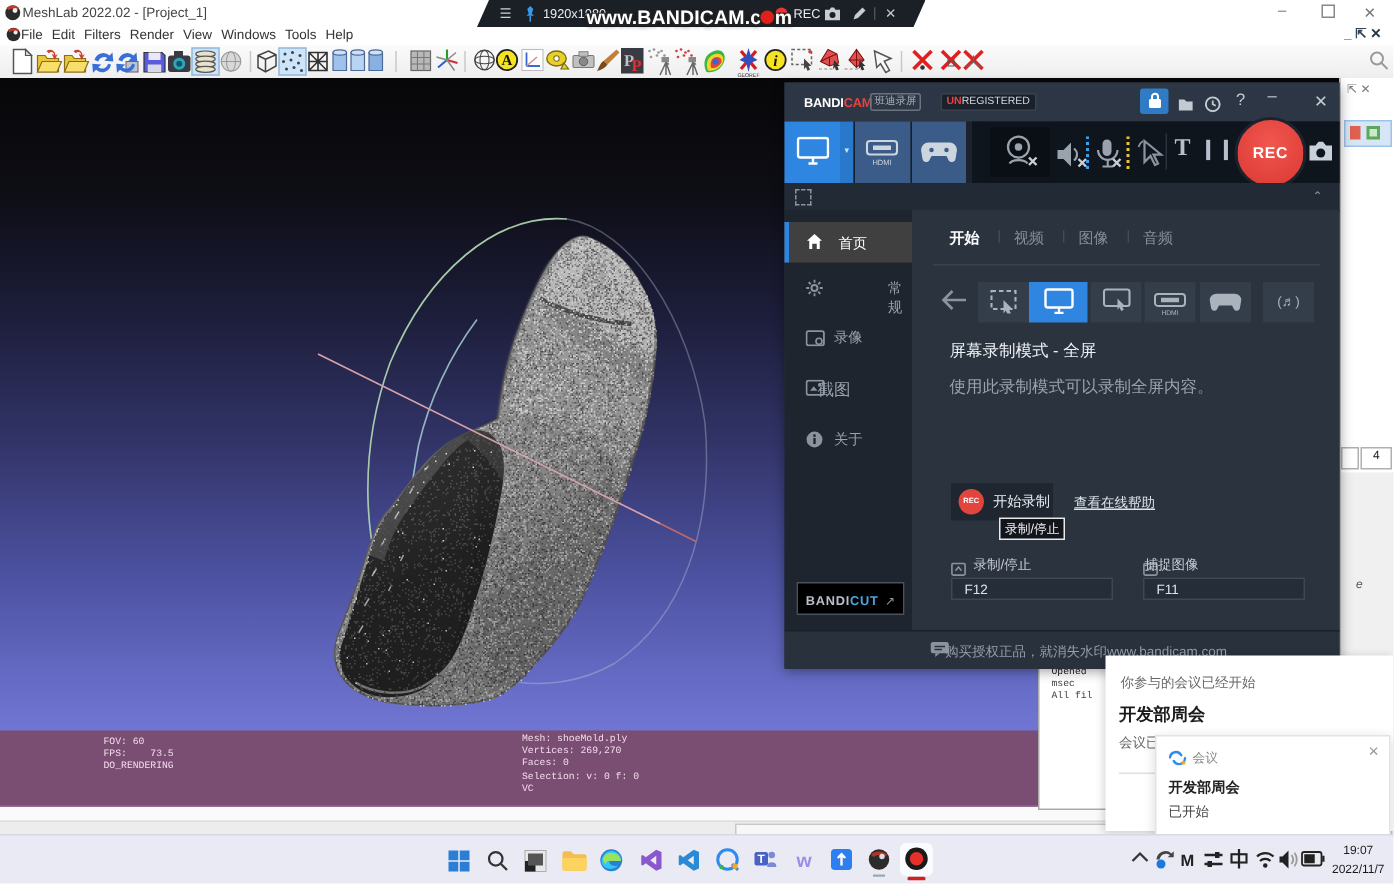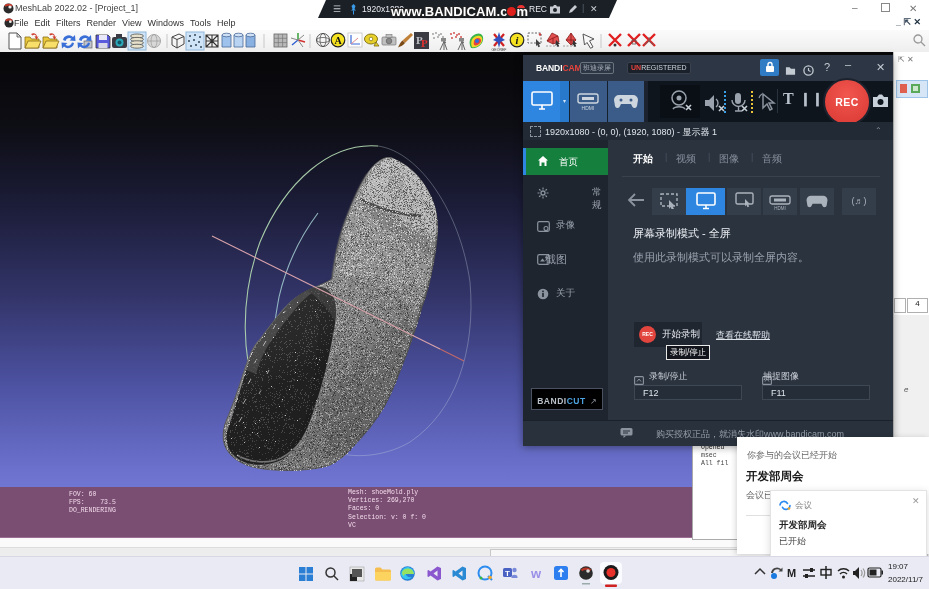--- a/index.html
+++ b/index.html
@@ -430,26 +430,25 @@
 
     <div class="abs" style="left:300px;top:-3px;width:44px;height:44px;border-radius:50%;background:radial-gradient(circle at 50% 35%,#f1564f,#d93832);border:2px solid #1c232e;color:#fff;font-weight:bold;font-size:10.5px;text-align:center;line-height:44px;letter-spacing:0.5px;">REC</div>
     <svg class="abs" style="left:349px;top:12px;" width="17" height="15" viewBox="0 0 17 15">
         <path d="M1 4 h4 l2 -2.5 h3 l2 2.5 h4 v10 H1 Z" fill="#c8d0da"></path>
         <circle cx="8.5" cy="9" r="3" fill="#0f151d"></circle>
       </svg>
   </div>
 
   <div class="abs" style="left:0;top:67px;width:370px;height:18px;background:#222a35;border-bottom:1px solid #171d26;">
     <div class="abs" style="left:7px;top:4px;width:9px;height:9px;border:1.2px dashed #8a939e;"></div>
-    <div class="abs" style="left:22px;top:4px;font-size:9px;color:#dfe4ea;">1920x1080 - (0, 0), (1920, 1080) - 显示器 1</div>
     <div class="abs" style="left:352px;top:4px;font-size:8px;color:#8a939e;">⌃</div>
   </div>
 
   <div class="abs" style="left:0;top:85px;width:85px;height:280px;background:#1e252f;">
-    <div class="abs" style="left:0;top:8px;width:85px;height:27px;background:#15803d;border-left:3px solid #2e86e0;">
+    <div class="abs" style="left:0;top:8px;width:85px;height:27px;background:#404040;border-left:3px solid #2e86e0;">
       <svg width="12" height="12" viewBox="0 0 12 12" style="margin:7px 0 0 11px">
           <path d="M6 1 L11 5.5 H9.5 V11 H7.5 V7.5 H4.5 V11 H2.5 V5.5 H1 Z" fill="#fff"></path>
         </svg>
       <span class="abs" style="left:33px;top:8px;font-size:9.5px;color:#fff;">首页</span>
     </div>
     <div class="abs" style="left:14px;top:45px;"><svg width="12" height="12" viewBox="0 0 12 12">
           <circle cx="6" cy="6" r="2" fill="none" stroke="#8a939e" stroke-width="1.3"></circle>
           <path d="M6 0.5 V2.5 M6 9.5 V11.5 M0.5 6 H2.5 M9.5 6 H11.5 M2.1 2.1 L3.5 3.5 M8.5 8.5 L9.9 9.9 M9.9 2.1 L8.5 3.5 M3.5 8.5 L2.1 9.9" stroke="#8a939e" stroke-width="1.2"></path>
         </svg></div>
     <div class="abs" style="left:33px;top:46px;font-size:9.5px;color:#99a1ac;margin-left:36px;">常规</div>
@@ -535,21 +534,21 @@
   <div class="abs" style="left:8px;top:333px;width:70px;height:20px;border:1px solid #4a5160;background:#000000;text-align:center;line-height:20px;">
     <span style="font-size:8.5px;font-weight:bold;letter-spacing:0.5px;color:#b9c0c9;">BANDI<span style="color:#4da3e0;">CUT</span></span> <span style="color:#8a939e;font-size:8px;">↗</span>
   </div>
 
   <div class="abs" style="left:0;top:365px;width:370px;height:25px;background:#29313c;border-top:1px solid #1a212b;">
     <svg class="abs" style="left:97px;top:6px;" width="13" height="12" viewBox="0 0 13 12">
         <rect x="0.5" y="1" width="12" height="7.5" rx="1.5" fill="#8a939e"></rect>
         <path d="M3.5 8.5 L3.5 11 L6.5 8.5" fill="#8a939e"></path>
         <path d="M3 4 h7 M3 6 h5" stroke="#29313c" stroke-width="1"></path>
       </svg>
-    <div class="abs" style="left:133px;top:7px;font-size:9px;color:#959da9;">购买授权正品，就消失水印www.bandicam.com</div>
+    <div class="abs" style="left:107px;top:7px;font-size:9px;color:#959da9;">购买授权正品，就消失水印www.bandicam.com</div>
   </div>
 </div>
 
 <div class="abs" style="left:737px;top:437px;width:192px;height:117px;background:#ffffff;box-shadow:-1px 1px 6px rgba(0,0,0,0.18);">
   <div class="abs" style="left:10px;top:12px;font-size:9px;color:#666;">你参与的会议已经开始</div>
   <div class="abs" style="left:9px;top:32px;font-size:11.5px;font-weight:bold;color:#1a1a1a;">开发部周会</div>
   <div class="abs" style="left:9px;top:52px;font-size:9px;color:#666;">会议已经开始</div>
   <div class="abs" style="left:9px;top:78px;width:26px;height:1px;background:#e0e0e0;"></div>
 </div>
 
@@ -657,21 +656,21 @@
       <g transform="translate(103,4)">
         <path d="M0 4 h2 l4 -4 v12 l-4 -4 h-2 Z" fill="#222"></path>
         <path d="M8 3 a5 5 0 0 1 0 6 M10 1.5 a7.5 7.5 0 0 1 0 9" fill="none" stroke="#999" stroke-width="1.2"></path>
       </g>
       <g transform="translate(118,5)">
         <rect x="0" y="0" width="13" height="9" fill="none" stroke="#222" stroke-width="1.2" rx="1.5"></rect>
         <rect x="13.5" y="2.5" width="1.5" height="4" fill="#222"></rect>
         <rect x="1.5" y="1.5" width="7" height="6" fill="#222"></rect>
       </g>
     </svg>
-  <div class="abs" style="right:6px;top:3px;font-size:8px;color:#1a1a1a;text-align:left;line-height:13px;">19:07<br>2022/11/7</div>
+  <div class="abs" style="right:6px;top:3px;font-size:8px;color:#1a1a1a;text-align:center;line-height:13px;">19:07<br>2022/11/7</div>
 </div>
 
 <div class="abs" style="left:318px;top:0;width:299px;height:18px;background:#1b2027;clip-path:polygon(8px 0,299px 0,291px 18px,0 18px);">
   <div class="abs" style="left:15px;top:4px;color:#c8ccd2;font-size:9px;">☰</div>
   <svg class="abs" style="left:31px;top:4px;" width="9" height="11" viewBox="0 0 9 11">
       <path d="M4.5 0 L6.5 2 L5.5 5 L7 6.5 L2 6.5 L3.5 5 L2.5 2 Z" fill="#3a9ae8"></path>
       <rect x="4" y="6.5" width="1" height="4" fill="#3a9ae8"></rect>
     </svg>
   <div class="abs" style="left:44px;top:4px;color:#e8eaee;font-size:8.5px;">1920x1080</div>
   <div class="abs" style="left:199px;top:5px;width:8px;height:8px;border-radius:50%;background:#e33;"></div>

